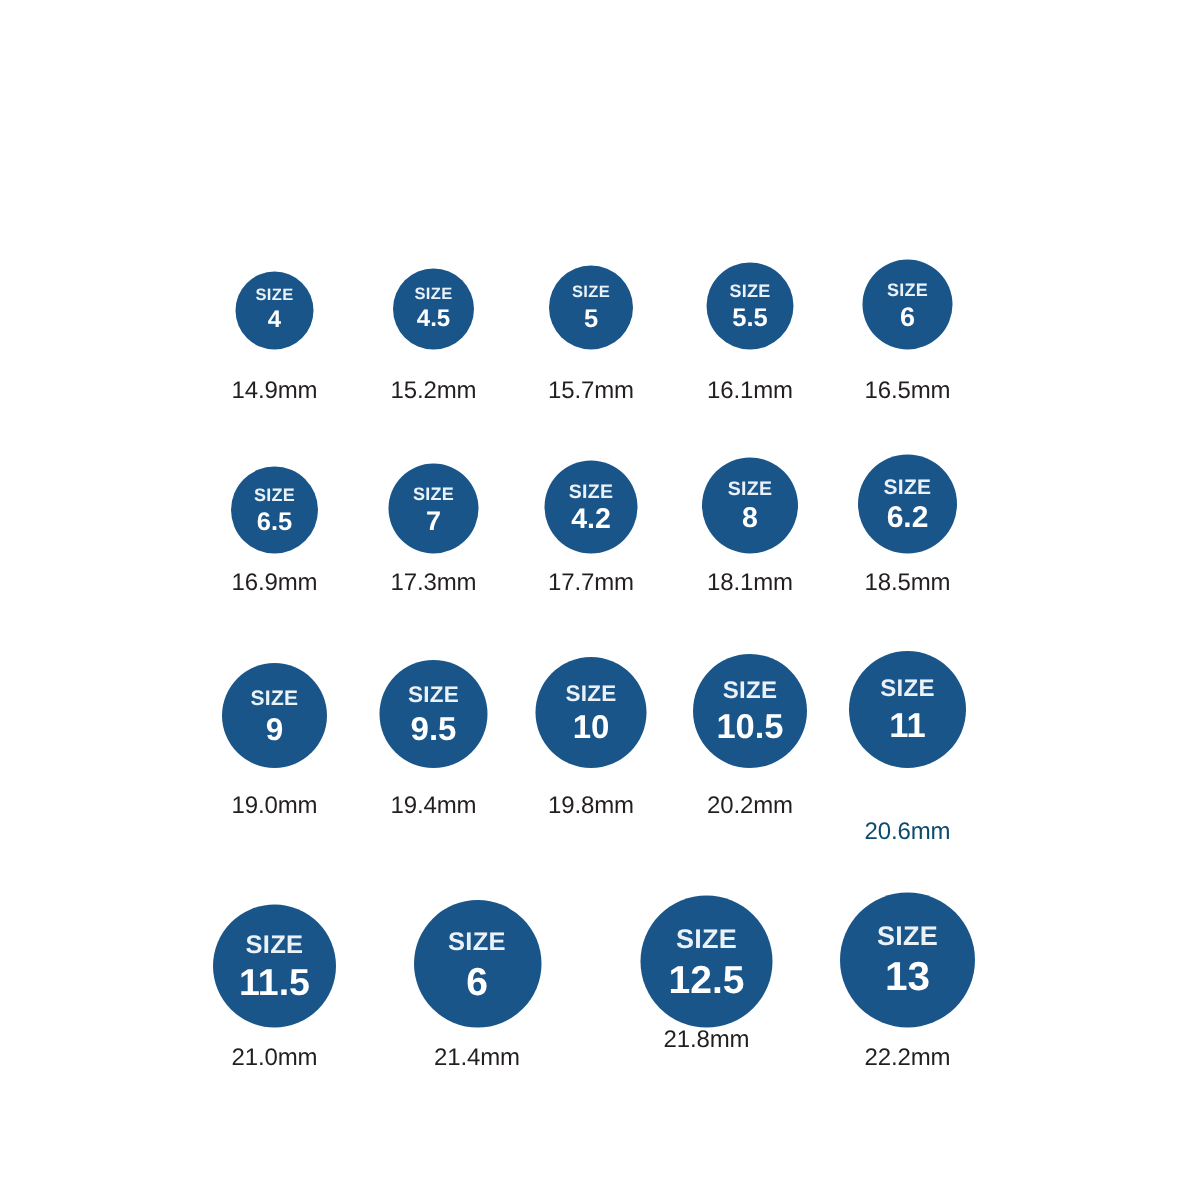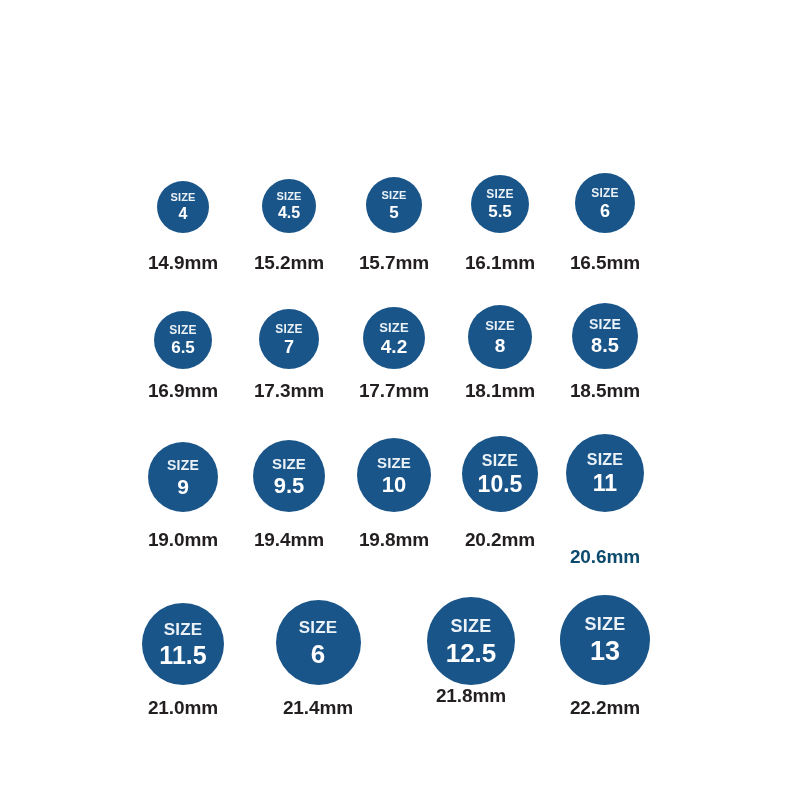--- a/index.html
+++ b/index.html
@@ -61,22 +61,22 @@
   }
 
   .disc-num {
     font-weight: 600;
     color: #ffffff;
     display: block;
   }
 
   .mm-label {
     color: #231f20;
-    font-size: 19px;
-    font-weight: 700;
+    font-size: 16px;
+    font-weight: 400;
     letter-spacing: -0.1px;
     white-space: nowrap;
     width: 100%;
   }
 </style>
 </head>
 <body>
 
 <div id="chart">
     <div class="size-row" style="top: 0px;">
@@ -160,21 +160,21 @@
             <span class="disc-word" style="font-size: 13px; margin-bottom: 4px;">SIZE</span>
             <span class="disc-num" style="font-size: 19px;">8</span>
           </div>
         </div>
         <div class="mm-label" style="color: rgb(35, 31, 32); margin-top: 11px;">18.1mm</div>
       </div>
       <div class="size-cell" style="left: 545px; top: 303px; width: 120px;">
         <div class="disc-slot" style="height: 66px;">
           <div class="disc" style="width: 66px; height: 66px; background: rgb(26, 85, 137);">
             <span class="disc-word" style="font-size: 14px; margin-bottom: 4px;">SIZE</span>
-            <span class="disc-num" style="font-size: 20px;">8.5</span>
+            <span class="disc-num" style="font-size: 20px;">6.2</span>
           </div>
         </div>
         <div class="mm-label" style="color: rgb(35, 31, 32); margin-top: 11px;">18.5mm</div>
       </div>
     </div>
     <div class="size-row" style="top: 0px;">
       <div class="size-cell" style="left: 123px; top: 442px; width: 120px;">
         <div class="disc-slot" style="height: 70px;">
           <div class="disc" style="width: 70px; height: 70px; background: rgb(26, 85, 137);">
             <span class="disc-word" style="font-size: 14px; margin-bottom: 4px;">SIZE</span>

